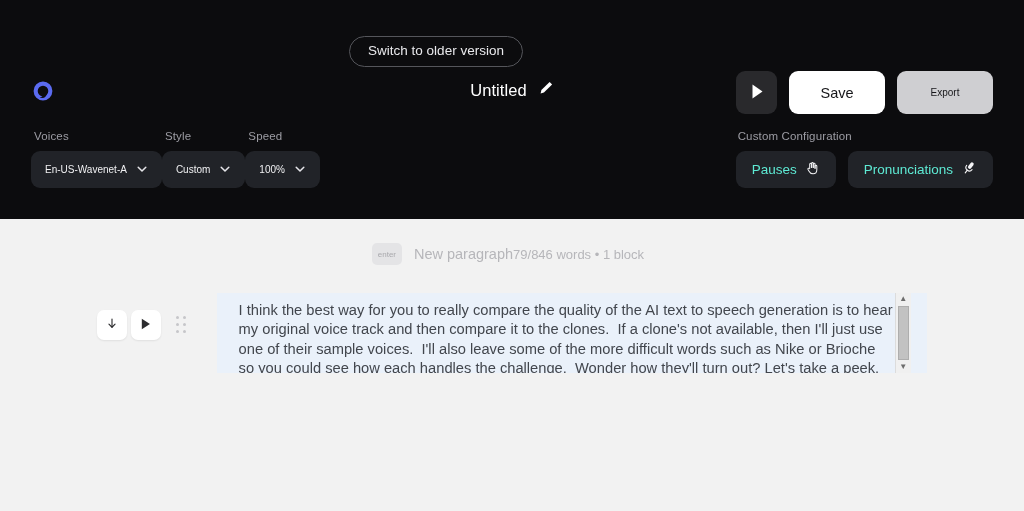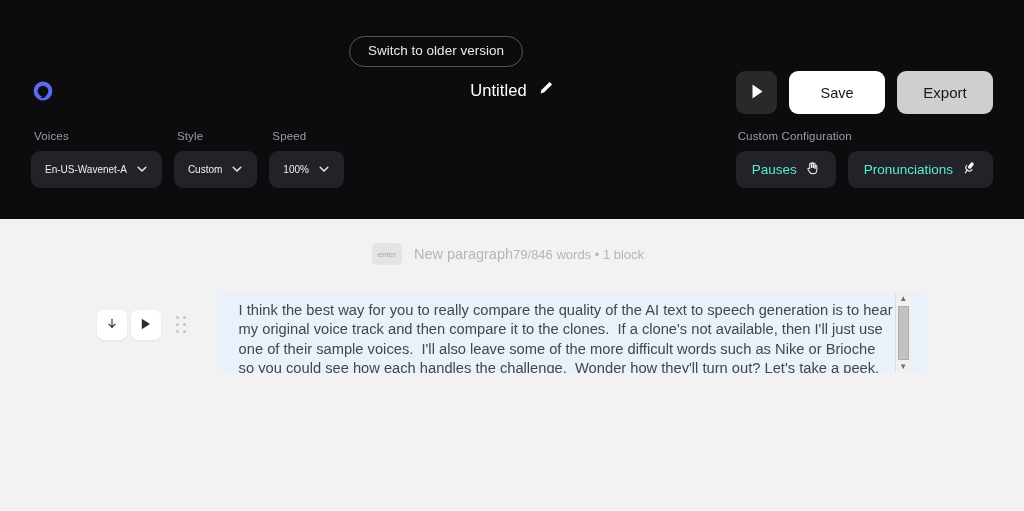--- a/index.html
+++ b/index.html
@@ -57,29 +57,29 @@
     border: none;
   }
   .btn-save {
     width: 96px; height: 43px; border-radius: 9px;
     background: #ffffff; color: #17171a;
     font-size: 14.5px; border: none;
   }
   .btn-export {
     width: 96px; height: 43px; border-radius: 9px;
     background: #cfcfd2; color: #17171a;
-    font-size: 15px; border: none;
+    font-size: 10px; border: none;
   }
 
   .field-label {
     color: #9d9da4; font-size: 11.5px; letter-spacing: .15px;
   }
   .controls-left {
     position: absolute; left: 31px; top: 130px;
-    display: flex; gap: 12px; align-items: flex-start;
+    display: flex; align-items: flex-start;
   }
   .ctrl-col { display: flex; flex-direction: column; }
   .ctrl-col .field-label { margin-bottom: 9px; padding-left: 3px; }
   .pill {
     height: 37px; border-radius: 9px;
     background: #212328;
     color: #f0f0f2; font-size: 10px;
     display: flex; align-items: center; gap: 9px;
     padding: 0 14px;
     border: none; white-space: nowrap;

